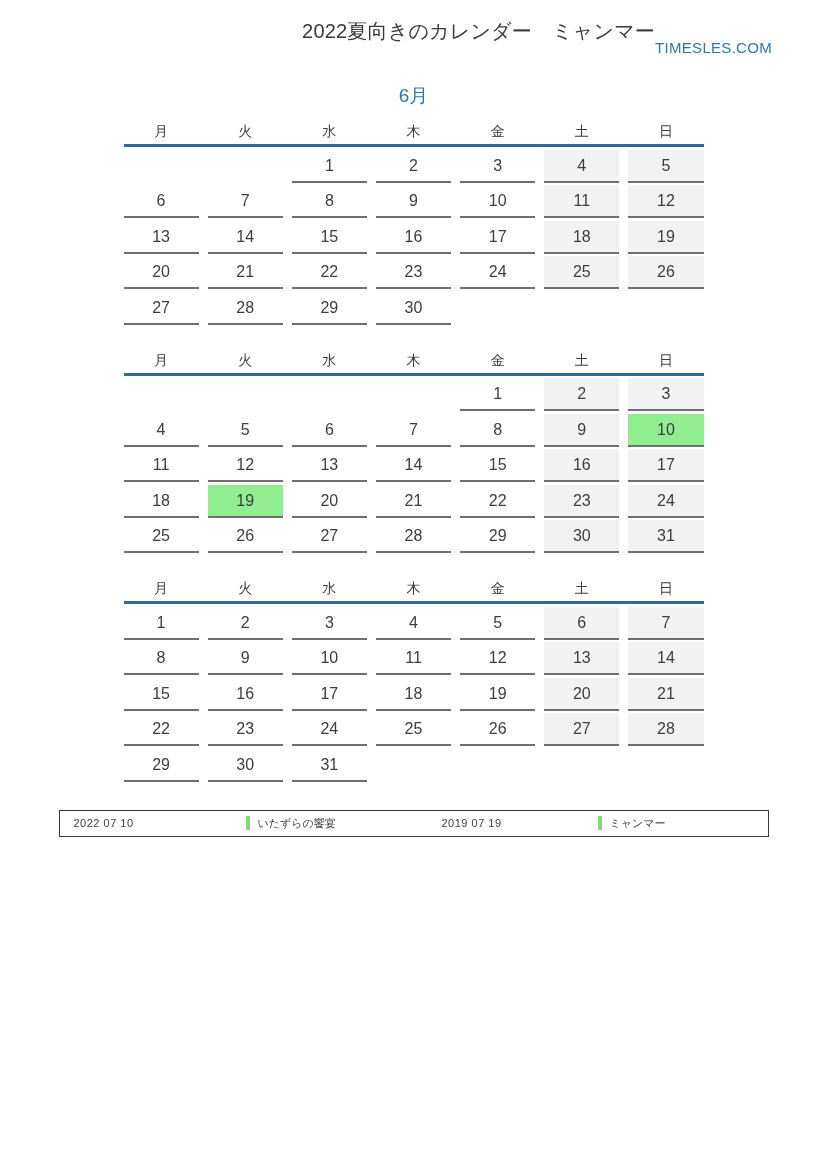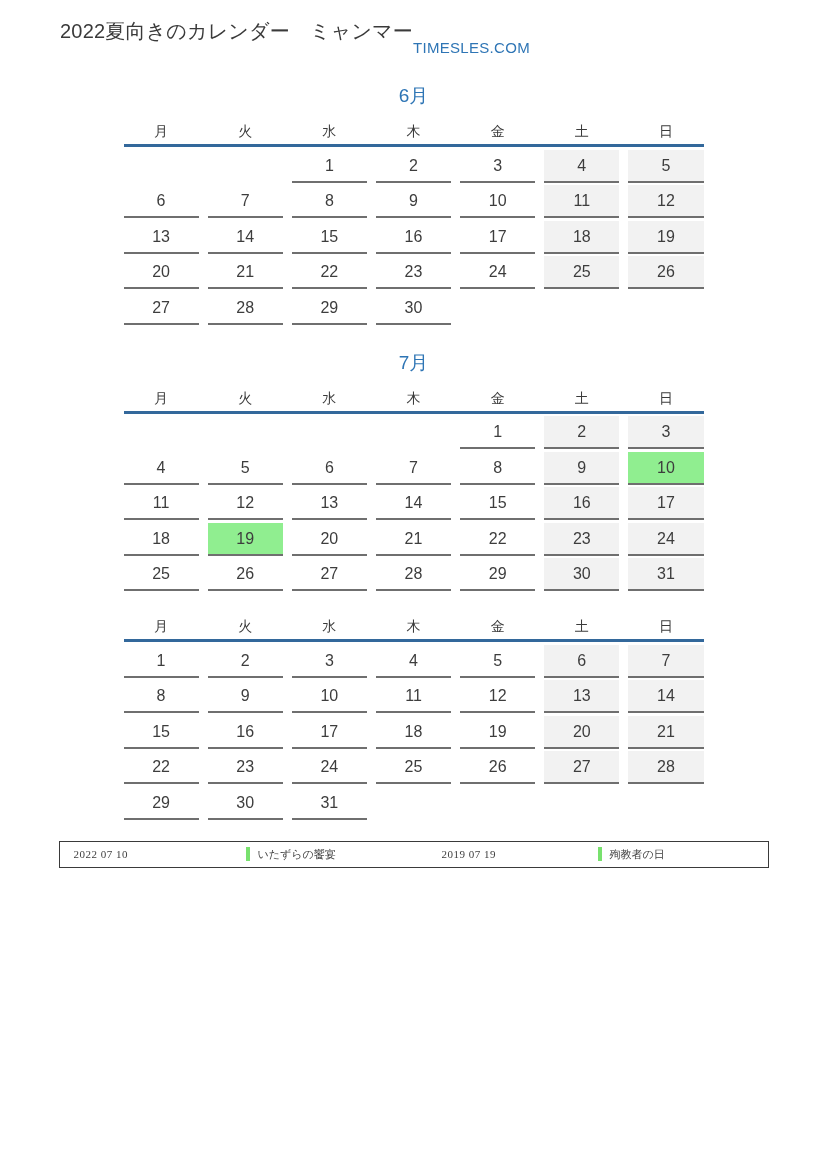--- a/index.html
+++ b/index.html
@@ -2,21 +2,21 @@
 <html style="--accent-blue: #2e75b5; --rule-blue: #33689b; --holiday-green: #90ee90; --weekend-gray: #f2f2f2; --legend-bar-green: #78e16e;"><head>
 <meta charset="utf-8">
 <style>
   * { margin:0; padding:0; box-sizing:border-box; }
   html,body { background:#ffffff; }
   body {
     width:827px; height:1169px; position:relative; overflow:hidden;
     font-family:"Liberation Sans", sans-serif; color:#3d3d3d;
   }
   .page-header {
-    display:flex; justify-content:flex-start; align-items:flex-start;
+    display:flex; justify-content:flex-end; align-items:flex-start;
     padding:17px 55px 0 60px;
   }
   .page-title {
     font-size:20px; font-weight:400; color:#3a3a3a;
     line-height:28px; letter-spacing:0.2px;
   }
   .site-logo {
     font-size:15px; color:var(--accent-blue,#2e75b5); text-decoration:none;
     margin-top:22px; letter-spacing:0.3px;
   }
@@ -40,25 +40,25 @@
   .week { margin-top:2.5px; }
   .cell {
     height:33px; line-height:31px; text-align:center;
     font-size:16px; color:#3d3d3d;
     border-bottom:2px solid transparent;
   }
   .cell.day { border-bottom-color:#6f6f6f; }
   .cell.weekend { background:var(--weekend-gray,#f2f2f2); }
   .cell.holiday { background:var(--holiday-green,#90ee90); }
   .legend {
-    width:710px; margin:21px auto 0; height:27px;
+    width:710px; margin:28px auto 0; height:27px;
     border:1.5px solid #3a3a3a;
     display:grid; grid-template-columns:172px 196px 156px 1fr;
     align-items:center; padding-left:14px;
-    font-size:11px; color:#3f3f3f; letter-spacing:0.5px;font-family:Liberation Serif, serif;
+    font-size:11px; color:#3f3f3f; letter-spacing:0.5px;
   }
   .legend-name { display:flex; align-items:center; letter-spacing:0; }
   .legend-bar {
     display:inline-block; width:4px; height:14px; margin-right:8px;
     background:var(--legend-bar-green,#78e16e);
   }
 </style>
 </head>
 <body>
 
@@ -120,21 +120,20 @@
         <div class="cell day">27</div>
         <div class="cell day">28</div>
         <div class="cell day">29</div>
         <div class="cell day">30</div>
         <div class="cell empty"></div>
         <div class="cell empty"></div>
         <div class="cell empty"></div>
       </div>
     </section>
     <section class="month">
-      <h2 class="month-title">7月</h2>
       <div class="grid weekdays">
         <div class="wd">月</div>
         <div class="wd">火</div>
         <div class="wd">水</div>
         <div class="wd">木</div>
         <div class="wd">金</div>
         <div class="wd">土</div>
         <div class="wd">日</div>
       </div>
       <div class="rule"></div>
@@ -245,15 +244,15 @@
 
 <footer id="legend" class="legend">
     <span class="legend-date">2022 07 10</span>
     <span class="legend-name">
       <span class="legend-bar"></span>
       <span class="legend-text">いたずらの饗宴</span>
     </span>
     <span class="legend-date">2019 07 19</span>
     <span class="legend-name">
       <span class="legend-bar"></span>
-      <span class="legend-text">殉教者の日</span>
+      <span class="legend-text">ミャンマー</span>
     </span>
   </footer>
 
 </body></html>

